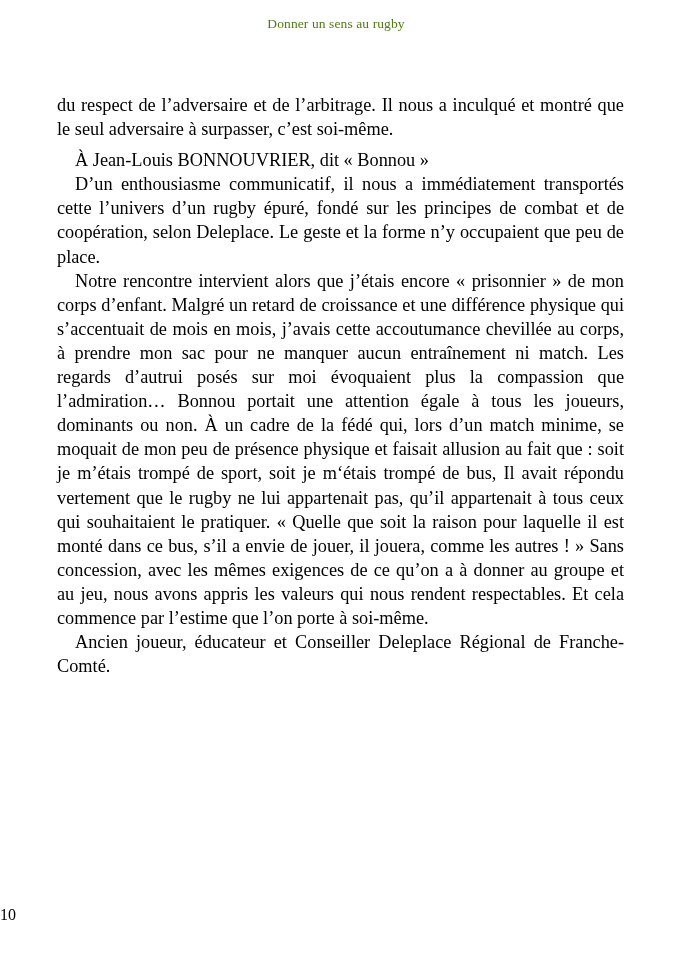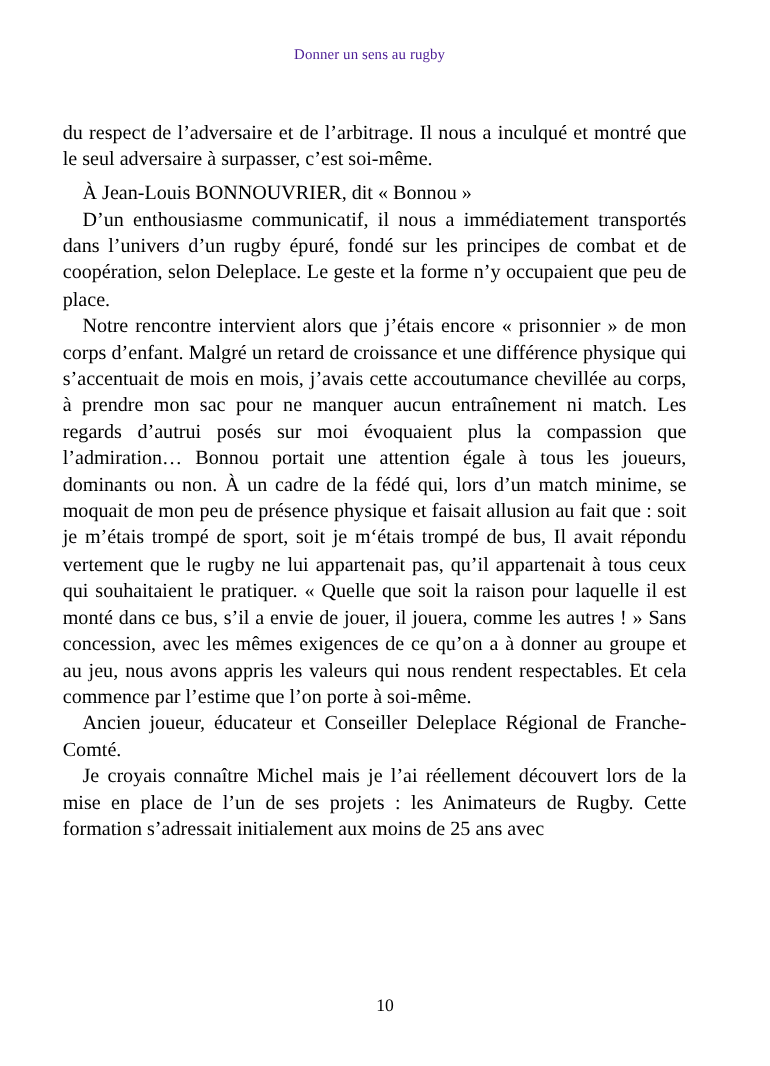--- a/index.html
+++ b/index.html
@@ -14,31 +14,31 @@
   .page {
     position: relative;
     width: 700px;
     height: 969px;
     background: #ffffff;
     overflow: hidden;
     box-sizing: border-box;
   }
   .running-head {
     position: absolute;
-    top: 42px;
+    top: 16px;
     left: 0;
     width: 672px;
     text-align: center;
     font-size: 13.5px;
     letter-spacing: 0.1px;
-    color: #4c1d95;
+    color: #4d7c0f;
   }
   .text-block {
     position: absolute;
-    top: 108px;
+    top: 93px;
     left: 57px;
     width: 567px;
   }
   .para {
     margin: 0;
     font-size: 18.3px;
     line-height: 24.1px;
     text-align: justify;
     text-align-last: left;
     color: #000000;
@@ -52,36 +52,35 @@
     margin-top: 7px;
   }
   .para.noindent {
     text-indent: 0;
   }
   .folio {
     position: absolute;
     top: 906px;
     left: 0;
     width: 700px;
-    text-align: center;
+    text-align: left;
     font-size: 16px;
     color: #000000;
   }
 </style>
 </head>
 <body>
 
 <div class="page">
 
   <div class="running-head">Donner un sens au rugby</div>
 
   <div class="text-block" id="text-block">
       <p class="para noindent">du respect de l’adversaire et de l’arbitrage. Il nous a inculqué et montré que le seul adversaire à surpasser, c’est soi-même.</p>
       <p class="para indent gap-before">À Jean-Louis BONNOUVRIER, dit « Bonnou »</p>
-      <p class="para indent">D’un enthousiasme communicatif, il nous a immédiatement transportés dans l’univers d’un rugby épuré, fondé sur les principes de combat et de coopération, selon Deleplace. Le geste et la forme n’y occupaient que peu de place.</p>
+      <p class="para indent">D’un enthousiasme communicatif, il nous a immédiatement transportés cette l’univers d’un rugby épuré, fondé sur les principes de combat et de coopération, selon Deleplace. Le geste et la forme n’y occupaient que peu de place.</p>
       <p class="para indent">Notre rencontre intervient alors que j’étais encore « prisonnier » de mon corps d’enfant. Malgré un retard de croissance et une différence physique qui s’accentuait de mois en mois, j’avais cette accoutumance chevillée au corps, à prendre mon sac pour ne manquer aucun entraînement ni match. Les regards d’autrui posés sur moi évoquaient plus la compassion que l’admiration… Bonnou portait une attention égale à tous les joueurs, dominants ou non. À un cadre de la fédé qui, lors d’un match minime, se moquait de mon peu de présence physique et faisait allusion au fait que : soit je m’étais trompé de sport, soit je mʻétais trompé de bus, Il avait répondu vertement que le rugby ne lui appartenait pas, qu’il appartenait à tous ceux qui souhaitaient le pratiquer. « Quelle que soit la raison pour laquelle il est monté dans ce bus, s’il a envie de jouer, il jouera, comme les autres ! » Sans concession, avec les mêmes exigences de ce qu’on a à donner au groupe et au jeu, nous avons appris les valeurs qui nous rendent respectables. Et cela commence par l’estime que l’on porte à soi-même.</p>
       <p class="para indent">Ancien joueur, éducateur et Conseiller Deleplace Régional de Franche-Comté.</p>
-      <p class="para indent">Je croyais connaître Michel mais je l’ai réellement découvert lors de la mise en place de l’un de ses projets : les Animateurs de Rugby. Cette formation s’adressait initialement aux moins de 25 ans avec</p>
     </div>
 
   <div class="folio">10</div>
 
 </div>
 
 </body></html>

